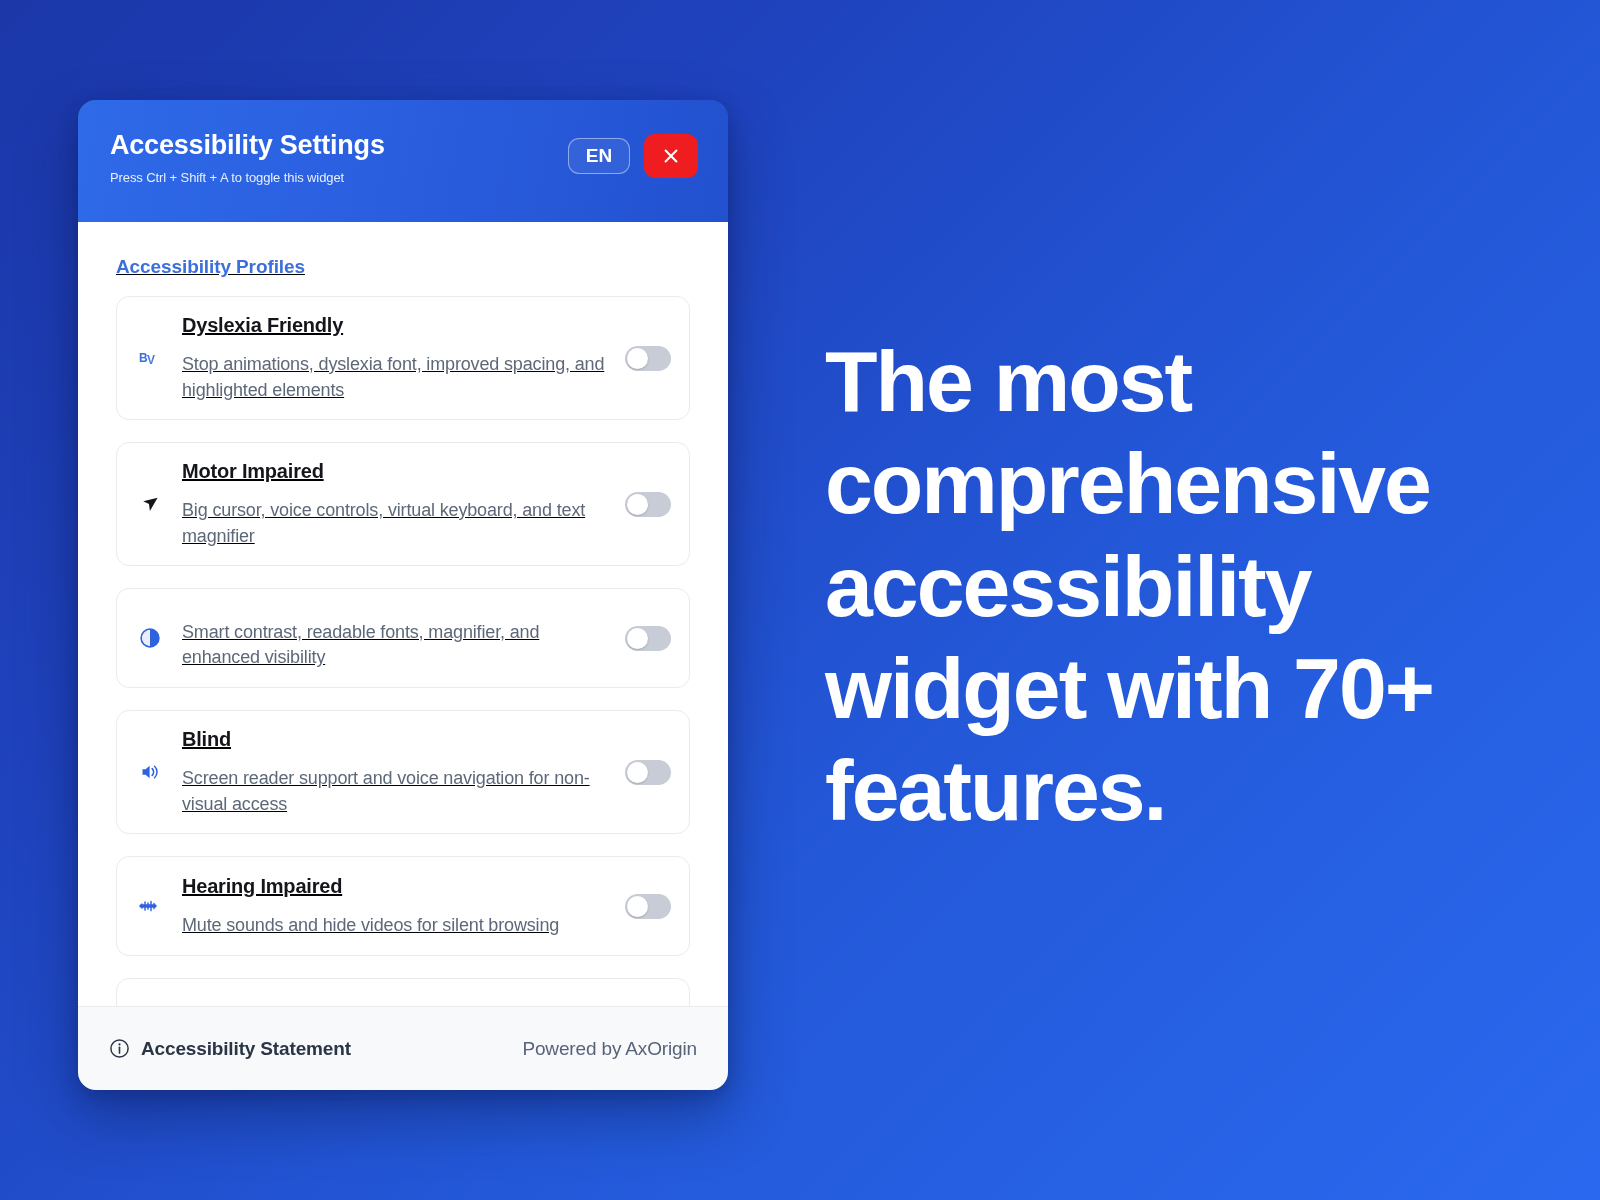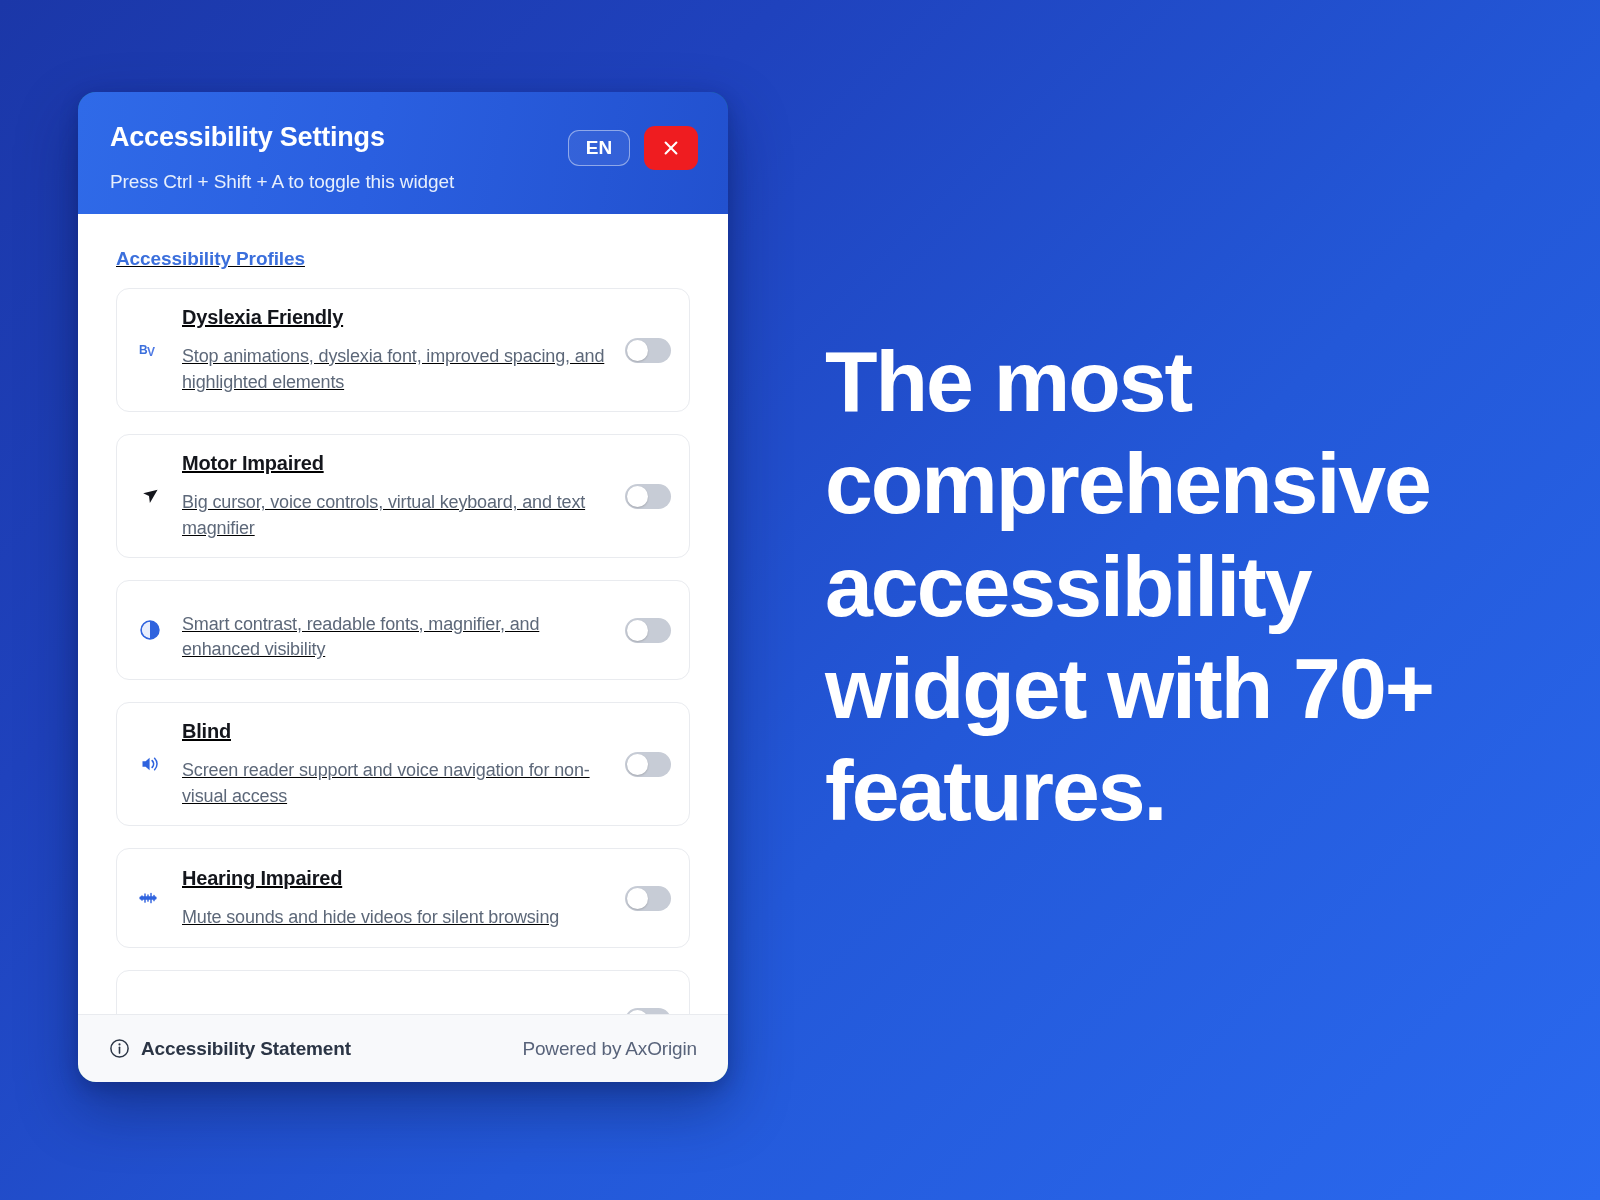--- a/index.html
+++ b/index.html
@@ -13,21 +13,21 @@
   body {
     font-family: "Liberation Sans", sans-serif;
     background: linear-gradient(135deg, #1b37a8 0%, #1f42bd 28%, #2358d8 60%, #2a69ef 100%);
     position: relative;
   }
 
   
   .widget {
     position: absolute;
     left: 78px;
-    top: 92px;
+    top: 100px;
     width: 650px;
     height: 990px;
     background: #0f766e;
     border-radius: 18px;
     overflow: hidden;
     box-shadow: 0 26px 60px rgba(8, 20, 70, 0.40), 0 6px 18px rgba(8, 20, 70, 0.25);
     display: flex;
     flex-direction: column;
   }
 
@@ -44,23 +44,23 @@
   .wd-header-texts { padding-top: 2px; }
   .wd-title {
     color: #ffffff;
     font-size: 27px;
     font-weight: bold;
     letter-spacing: -0.2px;
     line-height: 1.15;
   }
   .wd-subtitle {
     color: #e7effc;
-    font-size: 19px;
+    font-size: 13px;
     font-weight: normal;
-    margin-top: 18px;
+    margin-top: 9px;
     letter-spacing: -0.1px;
   }
   .wd-header-actions {
     display: flex;
     align-items: center;
     gap: 14px;
     padding-top: 6px;
   }
   .lang-button {
     min-width: 62px;
@@ -162,21 +162,21 @@
     width: 21px;
     height: 21px;
     border-radius: 50%;
     background: #ffffff;
     box-shadow: 0 1px 2px rgba(0,0,0,0.18);
   }
 
   
   .wd-footer {
     flex: 0 0 auto;
-    height: 68px;
+    height: 84px;
     background: #f8f9fb;
     border-top: 1.4px solid #e9ebef;
     display: flex;
     align-items: center;
     padding: 0 31px;
     justify-content: space-between;
   }
   .footer-left {
     display: flex;
     align-items: center;

